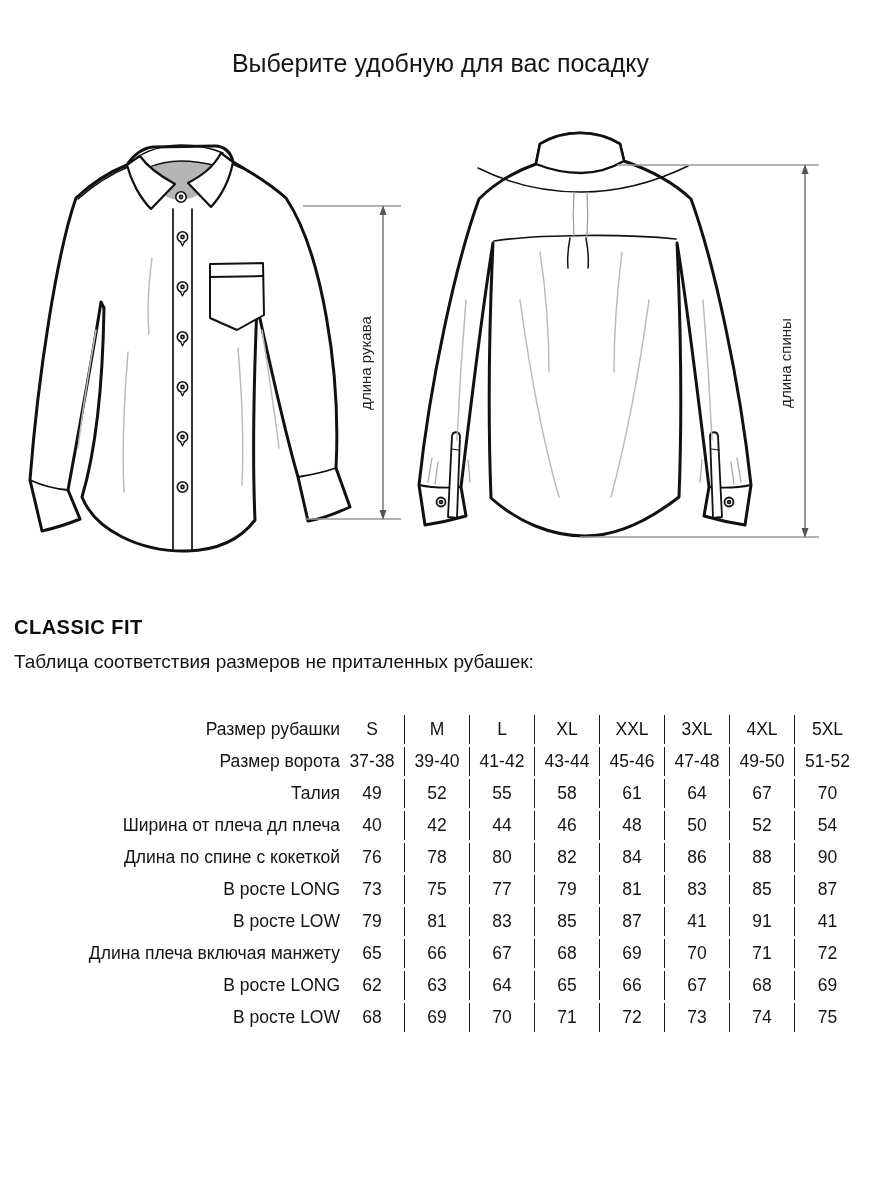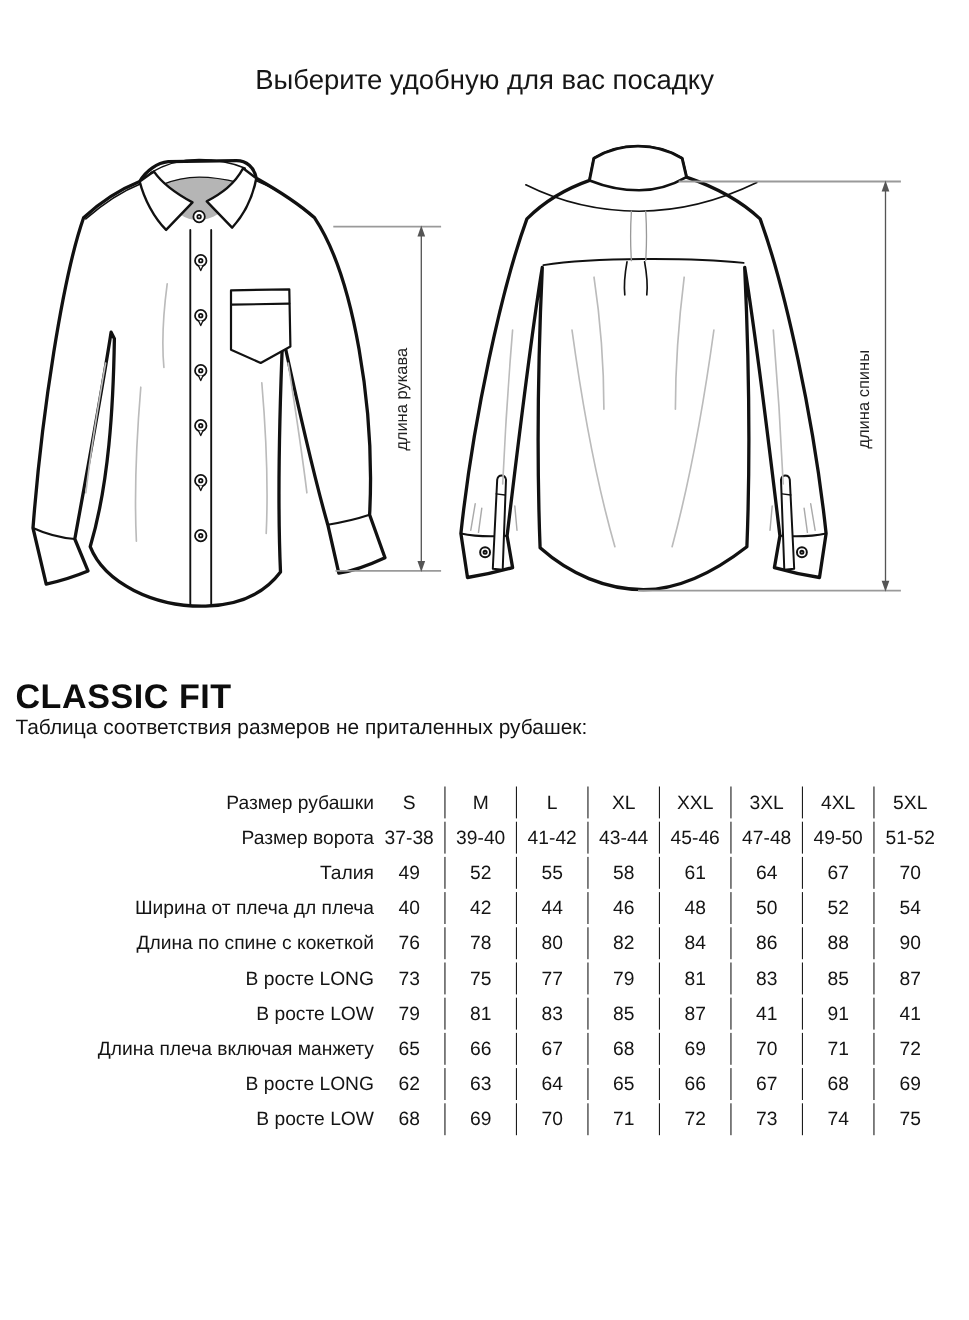--- a/index.html
+++ b/index.html
@@ -2,33 +2,33 @@
 <html><head>
 <meta charset="utf-8">
 <style>
   html,body { margin:0; padding:0; background:#fff; }
   .page {
     position:relative; width:881px; height:1200px; background:#ffffff;
     font-family:"Liberation Sans", sans-serif; color:#141414; overflow:hidden;
   }
   .title {
     position:absolute; top:47px; left:0; right:0; text-align:center;
-    font-size:25px; font-weight:400; color:#161616; margin:12px;
+    font-size:25px; font-weight:400; color:#161616; margin:2px;
   }
   .diagram-svg { position:absolute; top:130px; left:0; }
   .vlabel {
     position:absolute; width:130px; height:18px; line-height:18px;
     text-align:center; font-size:15px; color:#222;
     transform:rotate(-90deg);
   }
   #lbl-sleeve { left:301px; top:354px; }
   #lbl-back   { left:721px; top:354px; }
   .heading {
     position:absolute; left:14px; top:616px; margin:0;
-    font-size:31px; font-weight:bold; letter-spacing:0.5px; color:#0d0d0d;
+    font-size:20px; font-weight:bold; letter-spacing:0.5px; color:#0d0d0d;
   }
   .subtitle {
     position:absolute; left:14px; top:651px; margin:0;
     font-size:19px; font-weight:400; color:#141414;
   }
   table.size-table {
     position:absolute; left:14px; top:712px; width:846px;
     border-collapse:separate; border-spacing:0 3px; table-layout:fixed;
     font-size:17.5px; color:#141414;
   }

